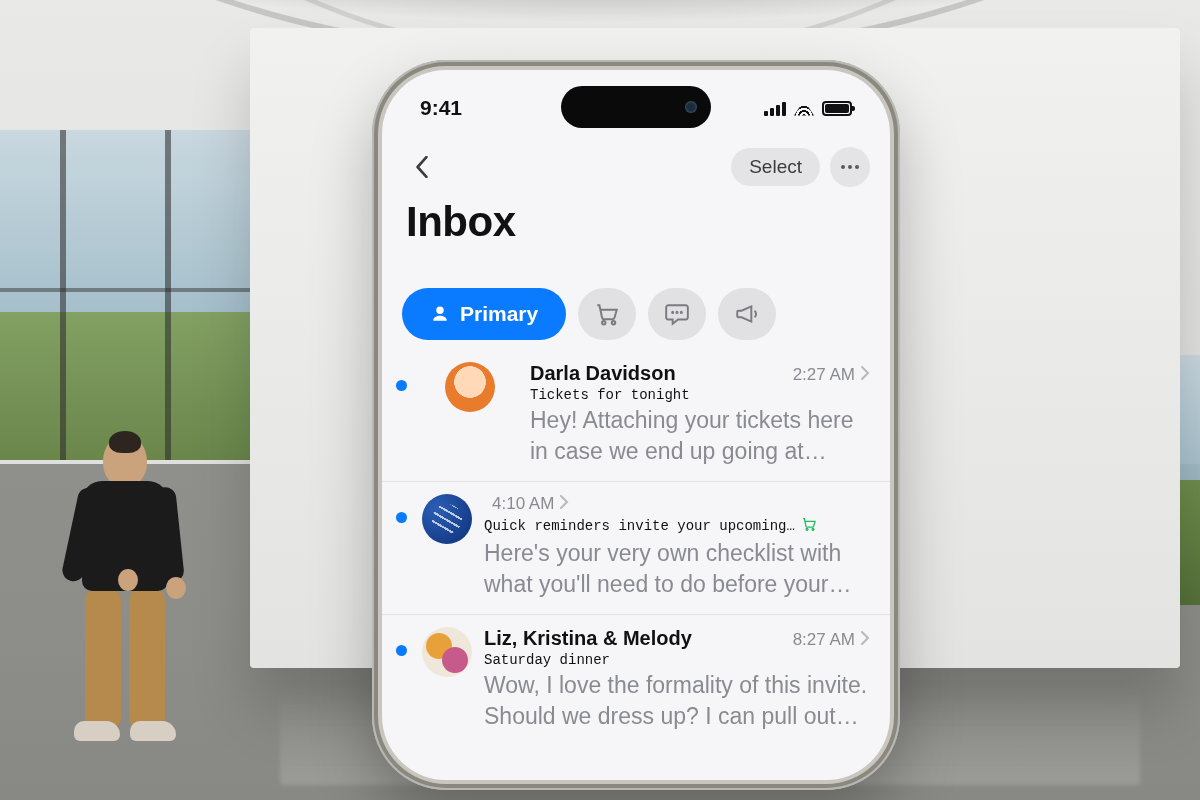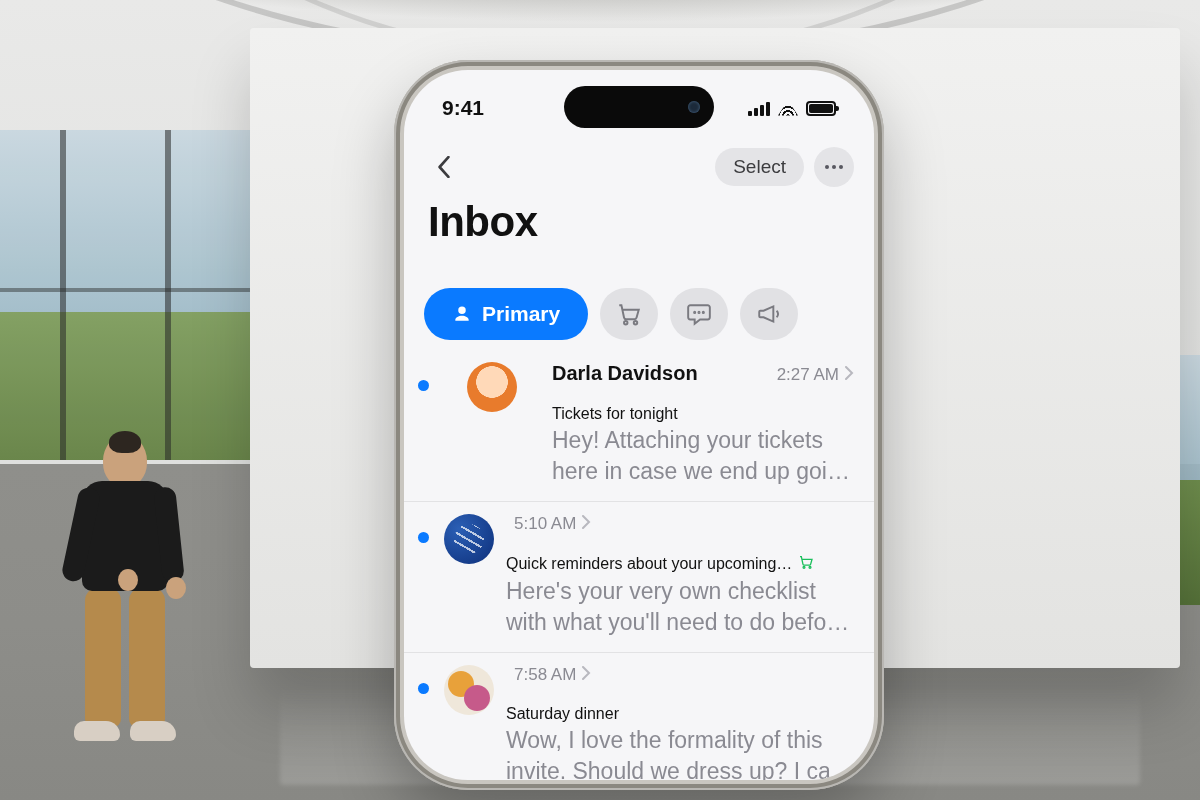--- a/index.html
+++ b/index.html
@@ -61,21 +61,21 @@
   .arm-l{left:-12px;transform:rotate(12deg);} .arm-r{right:-12px;transform:rotate(-6deg);}
   .hand{position:absolute;width:20px;height:22px;background:#caa27c;border-radius:50%;}
   .hand.l{left:36px;top:88px;} .hand.r{right:-18px;top:96px;}
   .legs{width:80px;margin:-4px auto 0;display:flex;gap:8px;}
   .leg{width:36px;height:140px;background:#b58a4c;border-radius:14px 14px 8px 8px;}
   .shoes{display:flex;gap:10px;justify-content:center;margin-top:-6px;}
   .shoe{width:46px;height:20px;background:#d8cfc4;border-radius:10px 14px 6px 6px;}
 
   
   .phone{
-    position:absolute; left:394px; top:60px; width:490px; height:730px;
+    position:absolute; left:372px; top:60px; width:528px; height:730px;
     background:#c9c6c0;
     border-radius:74px;
     padding:10px;
     box-shadow:0 30px 60px rgba(0,0,0,.25), inset 0 0 0 2px rgba(255,255,255,.4), inset 0 0 0 6px #8b8880;
   }
   .screen{
     width:100%; height:100%;
     background:#f6f6f8;
     border-radius:64px;
     overflow:hidden;
@@ -142,21 +142,21 @@
   .avatar.group{background:#efe7da;}
   .avatar.group .mini{position:absolute;width:26px;height:26px;border-radius:50%;}
   .avatar.group .m1{background:#e8a13a;left:4px;top:6px;}
   .avatar.group .m2{background:#c65a8a;right:4px;bottom:4px;}
 
   .body{flex:1;min-width:0;}
   .line1{display:flex;align-items:baseline;}
   .sender{font-size:20px;font-weight:700;color:#111;flex:1;white-space:nowrap;overflow:hidden;text-overflow:ellipsis;}
   .time{font-size:17px;color:#8a8a92;margin-left:8px;}
   .chev{margin-left:6px;color:#b8b8bf;}
-  .subj{font-size:16px;color:#111;margin-top:20px;white-space:nowrap;overflow:hidden;text-overflow:ellipsis;display:flex;align-items:center;gap:6px;}
+  .subj{font-size:14px;color:#111;margin-top:2px;white-space:nowrap;overflow:hidden;text-overflow:ellipsis;display:flex;align-items:center;gap:6px;font-family:Liberation Mono, monospace;}
   .subj .cart-badge{color:#1bbf5c;}
   .preview{font-size:23px;color:#8a8a92;line-height:1.35;margin-top:2px;display:-webkit-box;-webkit-line-clamp:2;-webkit-box-orient:vertical;overflow:hidden;}
 </style>
 </head>
 <body>
 
 <div class="stage">
   <div class="ceiling-ring1"></div>
   <div class="ceiling-ring2"></div>
   <div class="window-left">
@@ -281,29 +281,29 @@
             </div>
           </div>
 
           <div class="row">
             <div class="dotcol">
                 <div class="unread"></div>
               </div>
             <div class="avatar ua"></div>
             <div class="body">
               <div class="line1">
-                <div class="time">5:10 AM</div>
+                <div class="time">4:10 AM</div>
                 <div class="chev">
                   <svg width="9" height="14" viewBox="0 0 9 14">
                       <path d="M1 1l6 6-6 6" fill="none" stroke="currentColor" stroke-width="2" stroke-linecap="round"></path>
                     </svg>
                 </div>
               </div>
               <div class="subj">
-                <span>Quick reminders about your upcoming…</span>
+                <span>Quick reminders invite your upcoming…</span>
                 <span class="cart-badge">
                   <svg width="16" height="16" viewBox="0 0 24 24" fill="none" stroke="currentColor" stroke-width="2">
                       <circle cx="9" cy="20" r="1.4"></circle>
                       <circle cx="18" cy="20" r="1.4"></circle>
                       <path d="M3 4h2l2.4 11.2a2 2 0 0 0 2 1.6h7.6a2 2 0 0 0 2-1.5L21 8H6"></path>
                     </svg>
                 </span>
               </div>
               <div class="preview">Here's your very own checklist with what you'll need to do before your flight and wh…</div>
             </div>
@@ -312,21 +312,22 @@
           <div class="row">
             <div class="dotcol">
                 <div class="unread"></div>
               </div>
             <div class="avatar group">
                 <div class="mini m1"></div>
                 <div class="mini m2"></div>
               </div>
             <div class="body">
               <div class="line1">
-                <div class="time">7:58 AM</div>
+                <div class="sender">Liz, Kristina &amp; Melody</div>
+                <div class="time">8:27 AM</div>
                 <div class="chev">
                   <svg width="9" height="14" viewBox="0 0 9 14">
                       <path d="M1 1l6 6-6 6" fill="none" stroke="currentColor" stroke-width="2" stroke-linecap="round"></path>
                     </svg>
                 </div>
               </div>
               <div class="subj">Saturday dinner</div>
               <div class="preview">Wow, I love the formality of this invite. Should we dress up? I can pull out my prom dress…</div>
             </div>
           </div>

